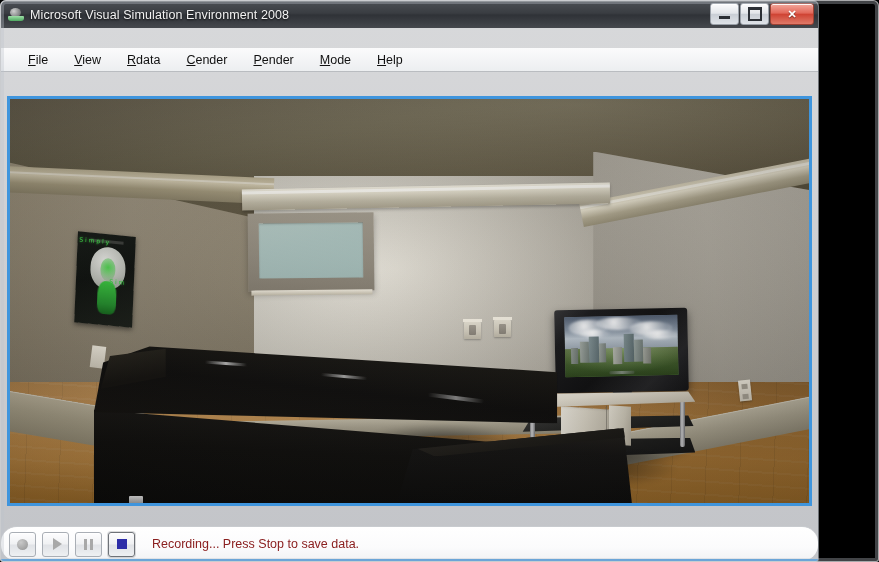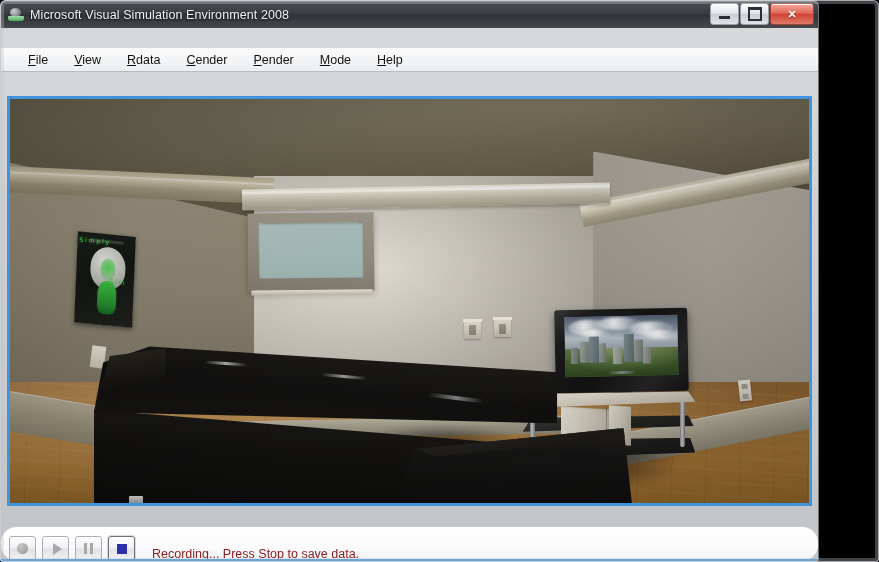--- a/index.html
+++ b/index.html
@@ -477,21 +477,21 @@
   .vignette{
     position:absolute; inset:0; pointer-events:none;
     background: radial-gradient(110% 95% at 48% 42%, rgba(255,255,255,.05), rgba(0,0,0,.26) 92%);
   }
 
   
   #statusbar {
     height: 34px; flex: none;
     background: linear-gradient(180deg,#ffffff 0%, #fbfbfc 60%, #f1f2f4 100%);
     border-top: 1px solid #c8cbcf;
-    display: flex; align-items: flex-end;
+    display: flex; align-items: center;
     padding: 0 8px;
     gap: 6px;
     position: relative;
     border-radius: 16px;
   }
   .tbtn {
     width: 25px; height: 23px;
     border: 1px solid #a9aeb5;
     border-radius: 3px;
     background: linear-gradient(180deg,#fdfdfe 0%, #f0f1f3 48%, #e0e2e6 52%, #eef0f2 100%);

